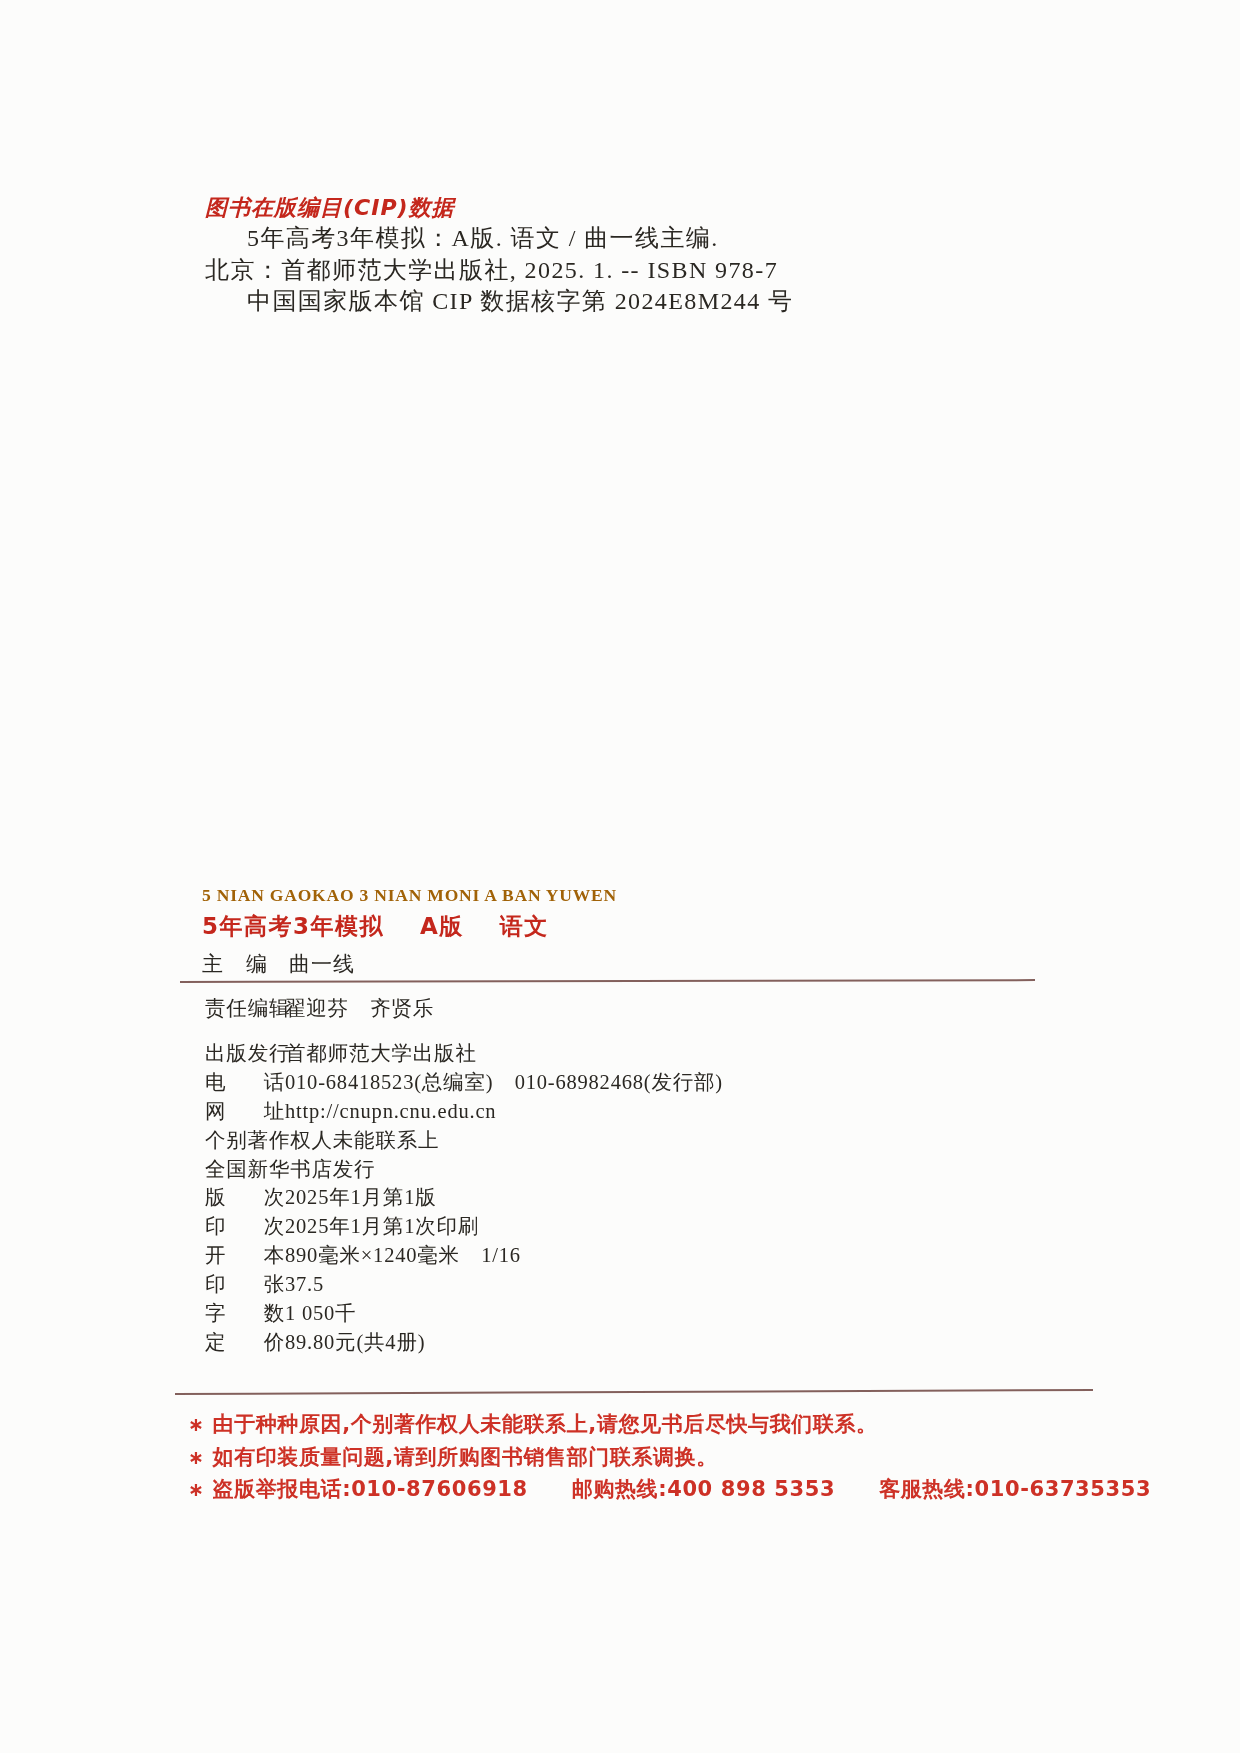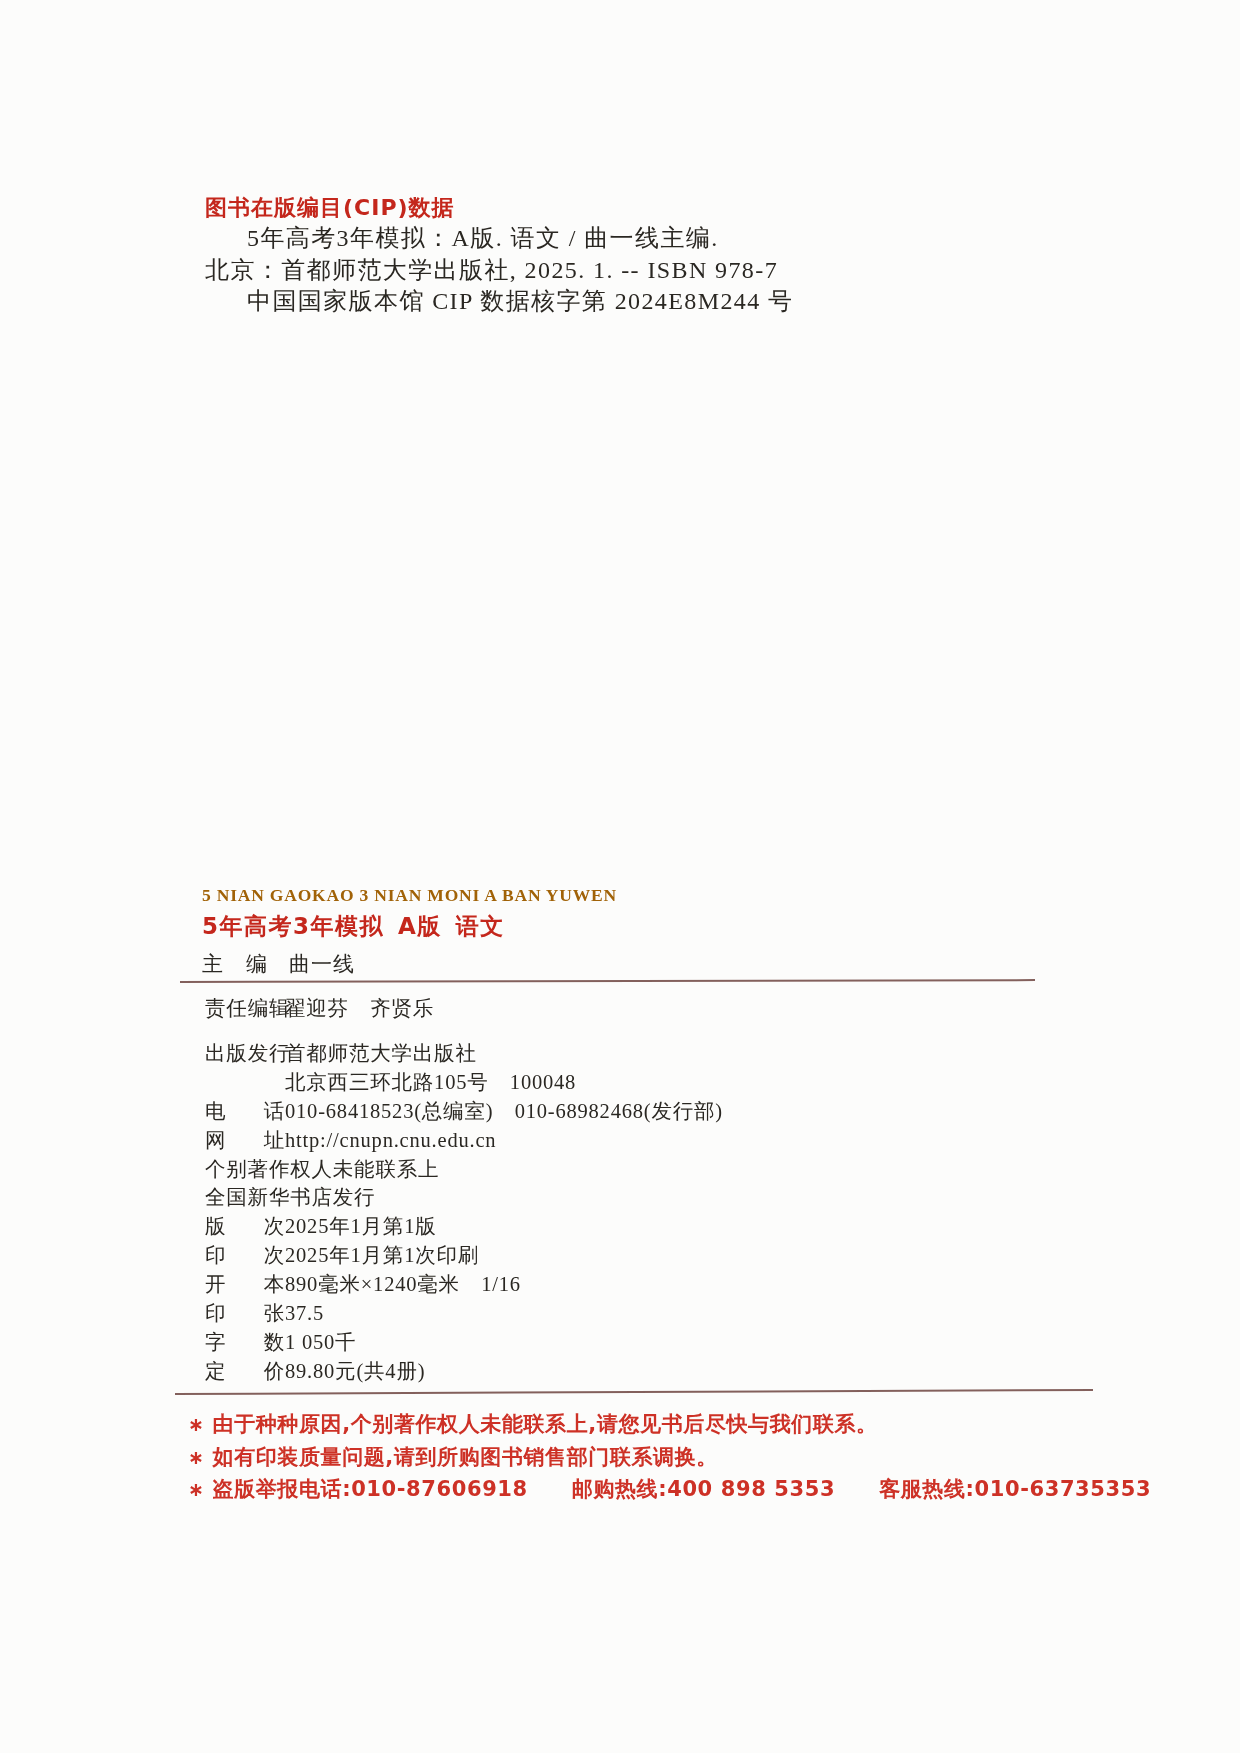--- a/index.html
+++ b/index.html
@@ -23,21 +23,21 @@
     font-size:24px;line-height:31.5px;letter-spacing:1.4px;
     white-space:nowrap;
   }
   
   .title-block{position:absolute;left:202px;top:884px;width:800px;}
   .pinyin{
     font-size:17.5px;font-weight:bold;letter-spacing:0.8px;
     line-height:22px;white-space:nowrap;
   }
   .book-title{
-    display:flex;gap:14px;align-items:flex-end;
+    display:flex;gap:36px;align-items:flex-end;
     font-family:"DejaVu Sans","Liberation Sans",sans-serif;
     font-weight:bold;font-size:23px;line-height:30px;
     letter-spacing:1.5px;margin-top:5px;white-space:nowrap;
   }
   .editor-row{
     display:flex;align-items:baseline;margin-top:9px;
     font-size:21px;line-height:28px;letter-spacing:1px;
   }
   .editor-label{
     display:inline-flex;justify-content:space-between;width:66px;
@@ -73,21 +73,21 @@
   }
   .notice-seg{margin-right:44px;}
   .notice-seg:last-child{margin-right:0;}
 </style>
 </head>
 <body>
 
 <div class="page" style="background: rgb(252, 252, 251); color: rgb(42, 39, 34);">
 
   <section class="cip">
-    <h3 class="cip-header" style="color: rgb(196, 39, 28);">图书在版编目(CIP)数据</h3>
+    <h3 class="cip-header" style="color: rgb(196, 39, 28); font-style: italic;">图书在版编目(CIP)数据</h3>
     <div>
         <div class="cip-line" style="padding-left: 42px;">5年高考3年模拟：A版. 语文 / 曲一线主编.</div>
         <div class="cip-line" style="padding-left: 0px;">北京：首都师范大学出版社, 2025. 1. -- ISBN 978-7</div>
         <div class="cip-line" style="padding-left: 42px;">中国国家版本馆 CIP 数据核字第 2024E8M244 号</div>
       </div>
   </section>
 
   <section class="title-block">
     <div class="pinyin" style="color: #a16207;">5 NIAN GAOKAO 3 NIAN MONI A BAN YUWEN</div>
     <div class="book-title" style="color: rgb(196, 39, 28);">
@@ -119,24 +119,20 @@
       <div class="co-row" style="margin-top: 16px;">
         <span class="co-label">
           <span class="">出</span>
           <span class="">版</span>
           <span class="">发</span>
           <span class="">行</span>
         </span>
         <span class="co-value">首都师范大学出版社</span>
       </div>
       <div class="co-row">
-        <span class="co-label"></span>
-        <span class="co-value">北京西三环北路105号　100048</span>
-      </div>
-      <div class="co-row">
         <span class="co-label">
           <span class="">电</span>
           <span class="">话</span>
         </span>
         <span class="co-value">010-68418523(总编室)　010-68982468(发行部)</span>
       </div>
       <div class="co-row">
         <span class="co-label">
           <span class="">网</span>
           <span class="">址</span>

